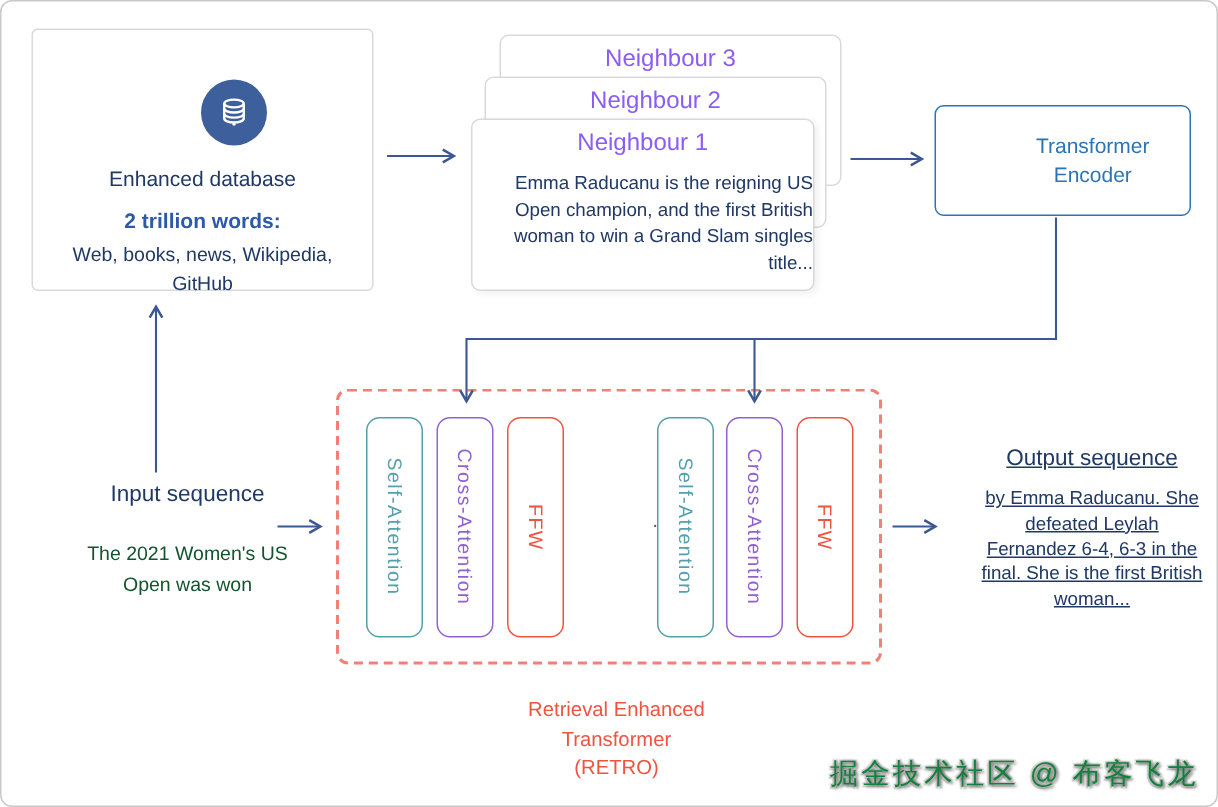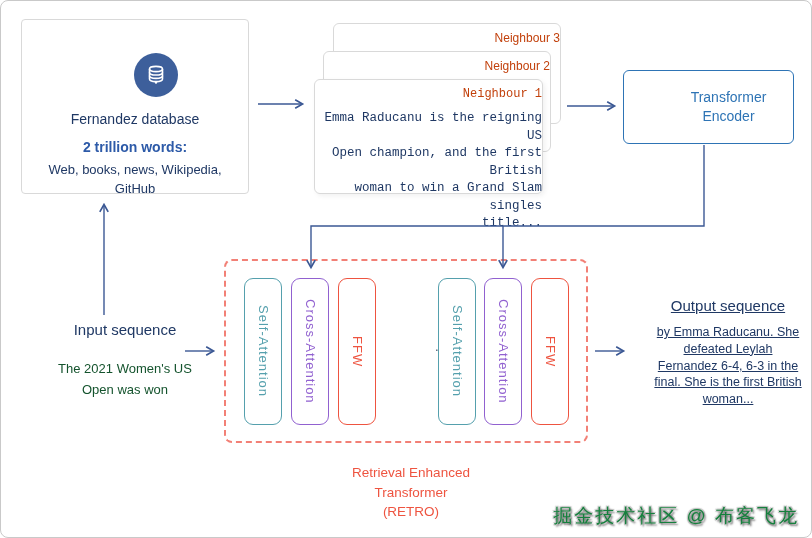--- a/index.html
+++ b/index.html
@@ -5,21 +5,21 @@
   * { margin:0; padding:0; box-sizing:border-box; }
   body { background:#ffffff; }
   .canvas {
     position:relative; width:812px; height:538px; background:#ffffff;
     border:1px solid #c9c9c9; border-radius:8px; overflow:hidden;
     font-family:"Liberation Sans","DejaVu Sans",sans-serif; color:#1f3864;
   }
   .abs { position:absolute;padding-left:40px; }
   .card { position:absolute; background:#fff; border:1px solid #d9d9d9; border-radius:6px; }
   .card-shadow { box-shadow:2px 2px 5px rgba(0,0,0,0.06); }
-  .card-title { text-align:right; font-size:12px; color:#c2410c; padding-top:7px; }
+  .card-title { text-align:center; font-size:16px; color:#8b5cf6; padding-top:7px; }
   .body-text { text-align:right; font-size:12.5px; line-height:17.5px; color:#1f3864; }
   .db-box { left:20px; top:18px; width:228px; height:175px; border-radius:4px; }
   .db-icon-wrap { position:absolute; left:112px; top:33px; width:44px; height:44px;
     border-radius:50%; background:#3d5f9b; display:flex; align-items:center; justify-content:center; }
   .db-title { position:absolute; left:0; top:91px; width:100%; text-align:center; font-size:14px; }
   .db-stat  { position:absolute; left:0; top:119px; width:100%; text-align:center; font-size:14px; font-weight:bold; color:#2d5aa8; }
   .db-src   { position:absolute; left:0; top:140px; width:100%; text-align:center; font-size:13px; line-height:19px; }
   .enc-box { left:622px; top:69px; width:171px; height:74px; background:#fff;
     border:1.5px solid #2e74b5; border-radius:6px; display:flex; flex-direction:column;
     align-items:center; justify-content:center; font-size:14px; line-height:19px; color:#2e74b5; }
@@ -52,35 +52,35 @@
   <div class="card db-box">
     <div class="db-icon-wrap">
       <svg width="24" height="24" viewBox="0 0 24 24" fill="none" stroke="#ffffff" stroke-width="1.6">
         <ellipse cx="12" cy="6" rx="6.5" ry="2.6"></ellipse>
         <path d="M5.5,6 V16 C5.5,17.5 8.4,18.6 12,18.6 C15.6,18.6 18.5,17.5 18.5,16 V6"></path>
         <path d="M5.5,9.4 C5.5,10.9 8.4,12 12,12 C15.6,12 18.5,10.9 18.5,9.4"></path>
         <path d="M5.5,12.8 C5.5,14.3 8.4,15.4 12,15.4 C15.6,15.4 18.5,14.3 18.5,12.8"></path>
         <circle cx="12" cy="19.6" r="1.2" fill="#ffffff" stroke="none"></circle>
       </svg>
     </div>
-    <div class="db-title">Fernandez database</div>
+    <div class="db-title">Enhanced database</div>
     <div class="db-stat">2 trillion words:</div>
     <div class="db-src">
       <div>Web, books, news, Wikipedia,</div>
       <div>GitHub</div>
     </div>
   </div>
 
   <div class="card" style="left:332px; top:22px; width:228px; height:101px;">
     <div class="card-title">Neighbour 3</div>
   </div>
   <div class="card" style="left:322px; top:50px; width:228px; height:101px;">
     <div class="card-title">Neighbour 2</div>
   </div>
-  <div class="card card-shadow" style="left:313px; top:78px; width:229px; height:115px;font-family:Liberation Mono, monospace;">
+  <div class="card card-shadow" style="left:313px; top:78px; width:229px; height:115px;">
     <div class="card-title">Neighbour 1</div>
     <div class="body-text" style="margin-top:9px;">
       <div>Emma Raducanu is the reigning US</div>
       <div>Open champion, and the first British</div>
       <div>woman to win a Grand Slam singles</div>
       <div>title...</div>
     </div>
   </div>
 
   <div class="abs enc-box">

